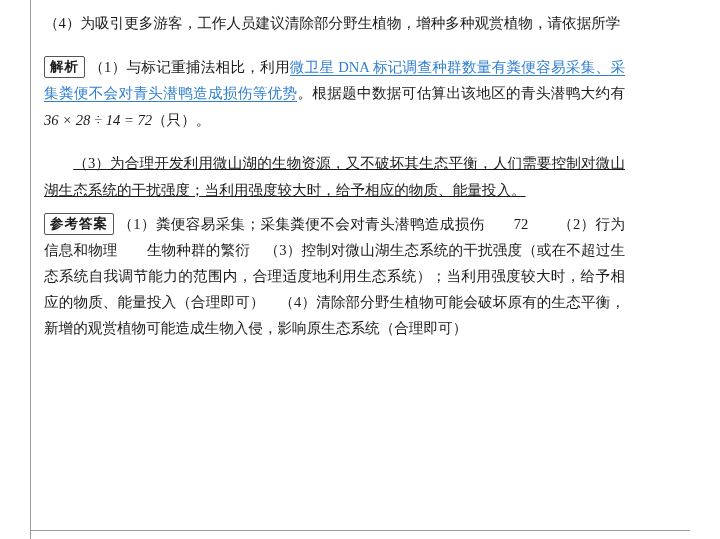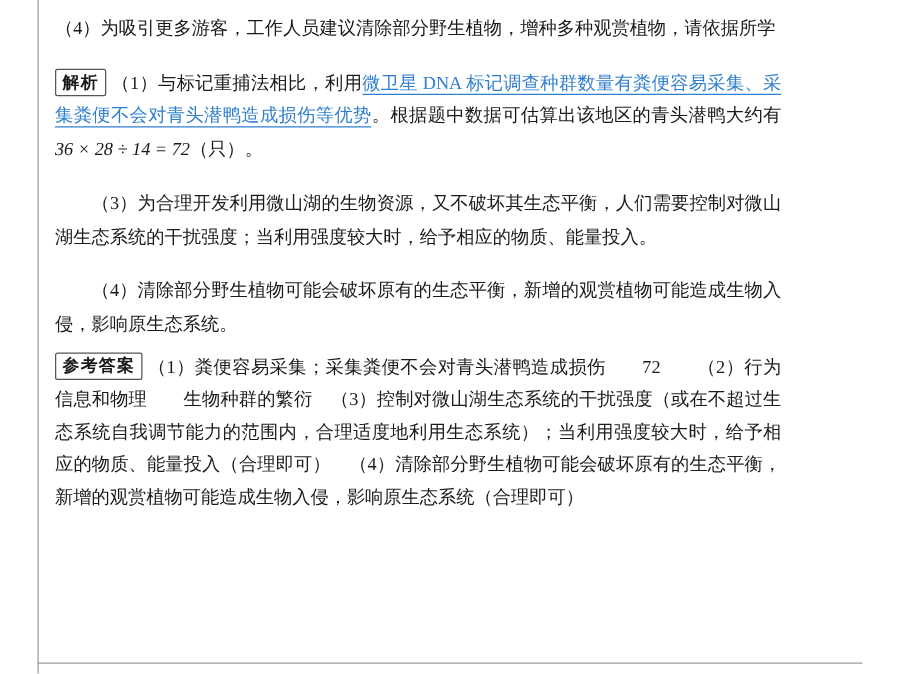--- a/index.html
+++ b/index.html
@@ -109,25 +109,22 @@
   </div>
 
   <div class="sect">
     <p>
       <span class="tag">解析</span><span>（1）与标记重捕法相比，利用</span><span class="hl">微卫星 DNA 标记调查种群数量有粪便容易采集、采集粪便不会对青头潜鸭造成损伤等优势</span><span>。根据题中数据可估算出该地区的青头潜鸭大约有</span><span class="formula">36 × 28 ÷ 14 = 72</span><span>（只）</span><span>。</span>
     </p>
   </div>
 
 
   <div class="sect">
-    <p style="text-indent: 2em;">（3）为合理开发利用微山湖的生物资源，又不破坏其生态平衡，人们需要控制对微山湖生态系统的干扰强度；当利用强度较大时，给予相应的物质、能量投入。</p>
+    <p style="text-indent: 2em; text-decoration: underline;">（3）为合理开发利用微山湖的生物资源，又不破坏其生态平衡，人们需要控制对微山湖生态系统的干扰强度；当利用强度较大时，给予相应的物质、能量投入。</p>
   </div>
 
-  <div class="sect">
-    <p style="text-indent: 2em;">（4）清除部分野生植物可能会破坏原有的生态平衡，新增的观赏植物可能造成生物入侵，影响原生态系统。</p>
-  </div>
 
   <div class="ans-block">
     <p>
       <span class="tag">参考答案</span><span>（1）粪便容易采集；采集粪便不会对青头潜鸭造成损伤</span><span class="gap"></span><span>72</span><span class="gap"></span><span>（2）行为信息和物理</span><span class="gap"></span><span>生物种群的繁衍</span><span class="gap-sm"></span><span>（3）控制对微山湖生态系统的干扰强度（或在不超过生态系统自我调节能力的范围内，合理适度地利用生态系统）；当利用强度较大时，给予相应的物质、能量投入（合理即可）</span><span class="gap-sm"></span><span>（4）清除部分野生植物可能会破坏原有的生态平衡，新增的观赏植物可能造成生物入侵，影响原生态系统（合理即可）</span>
     </p>
   </div>
 </div>
 
 </body></html>

